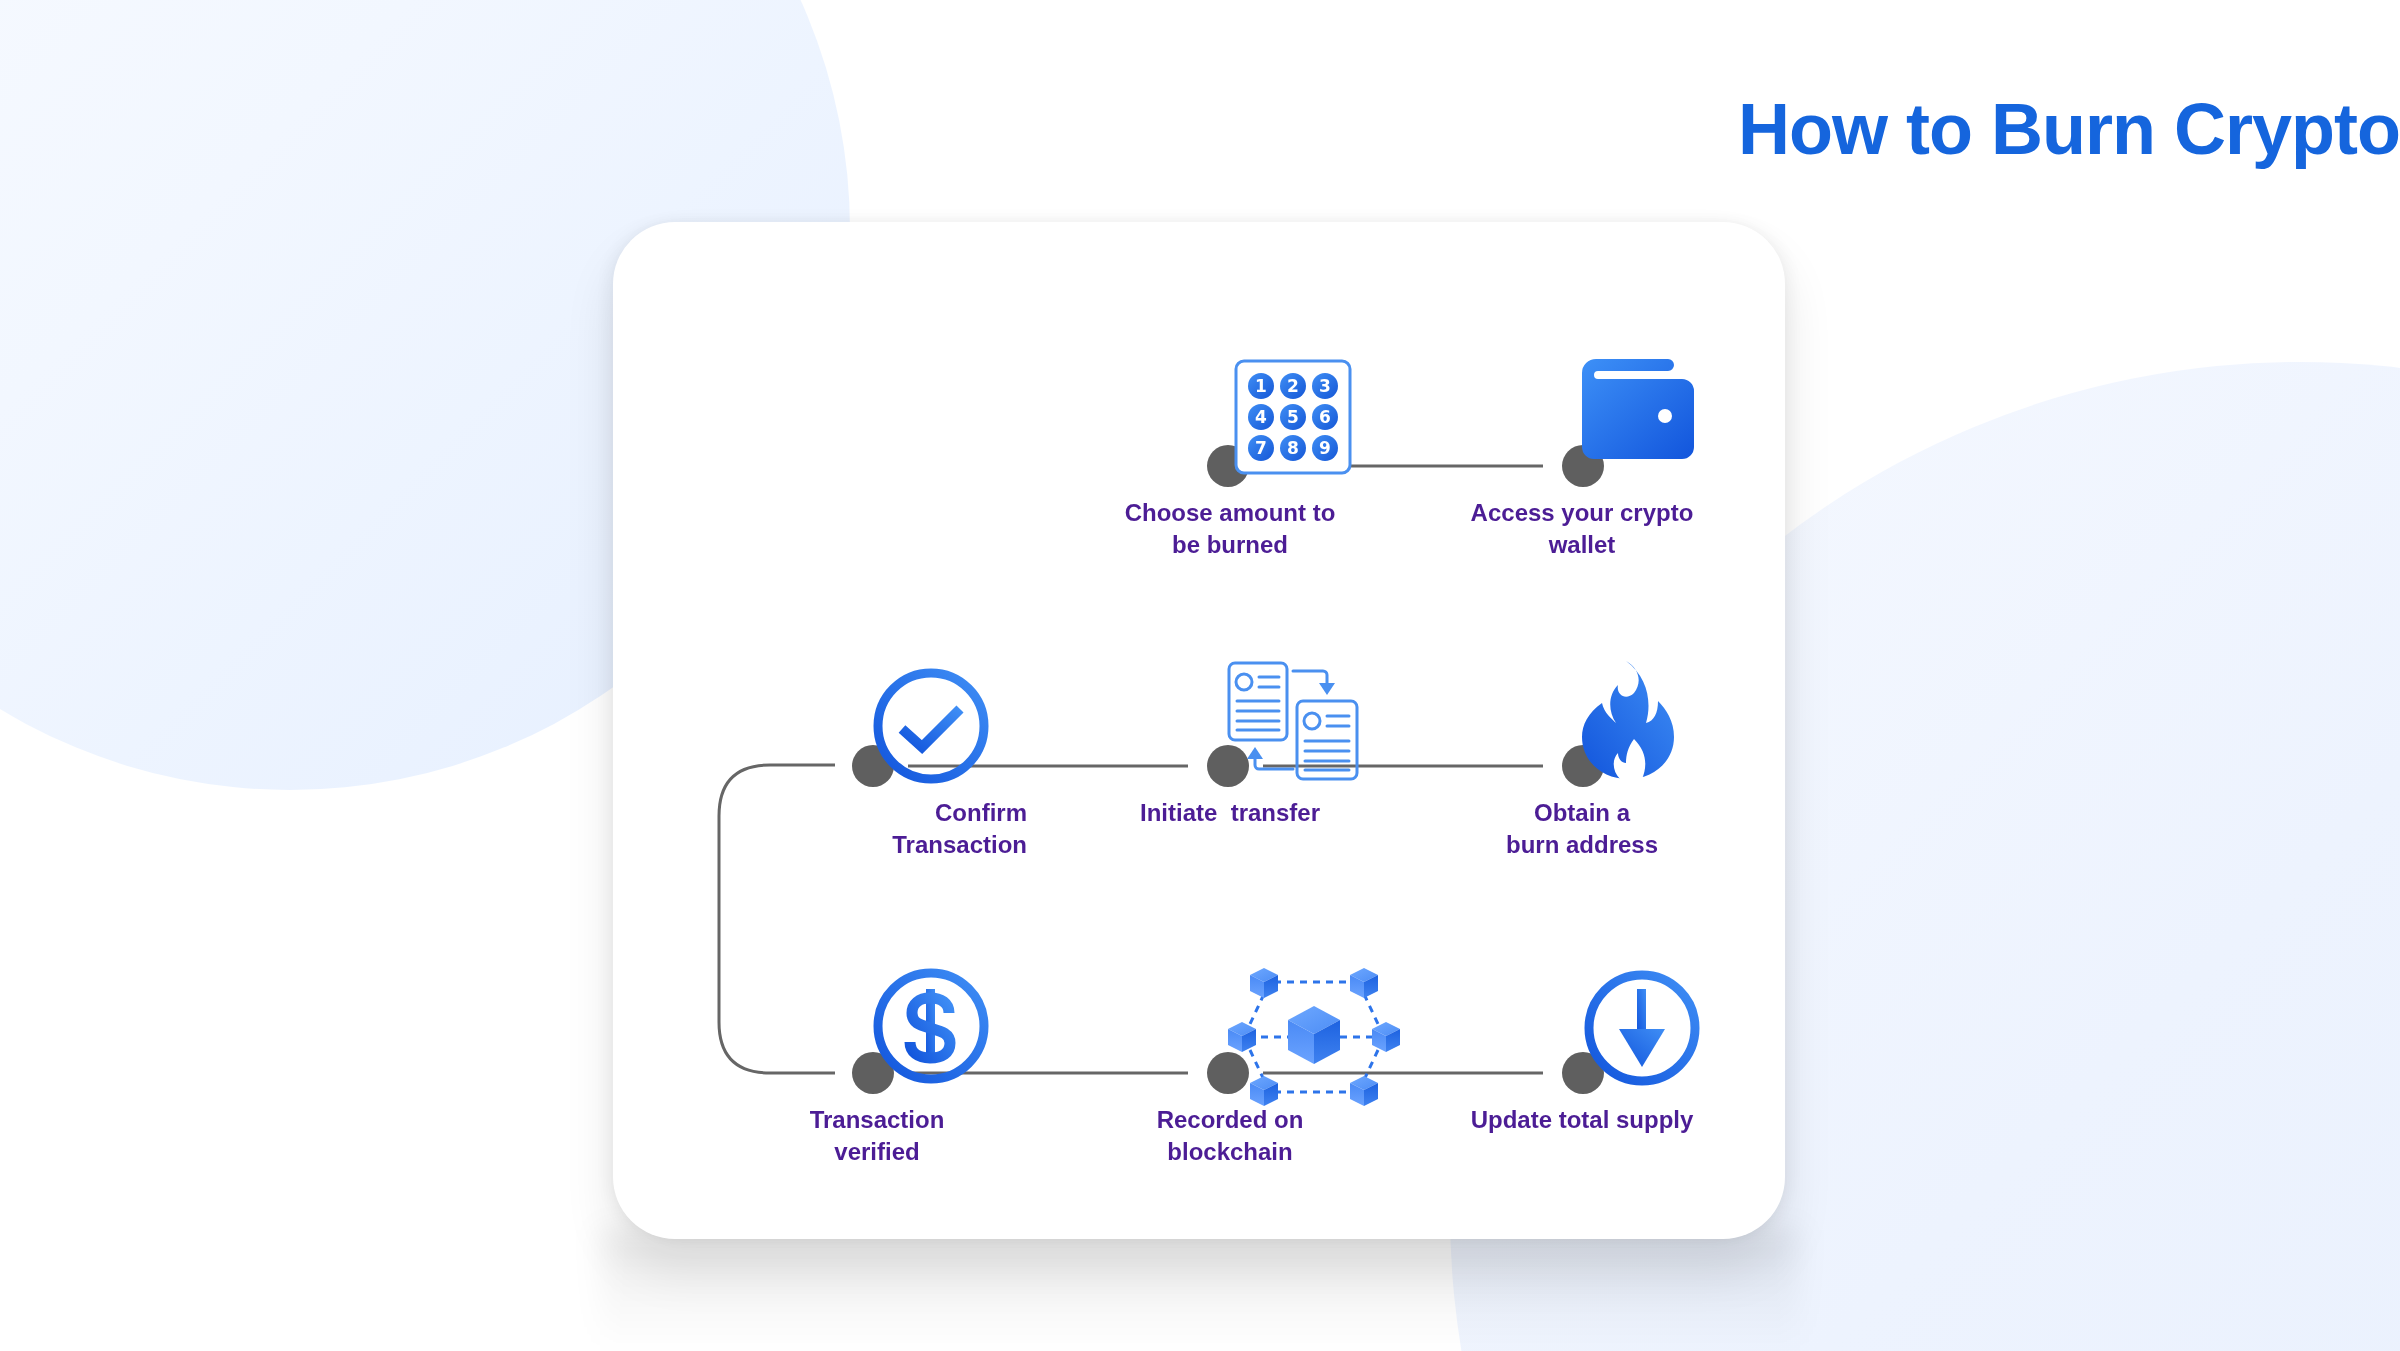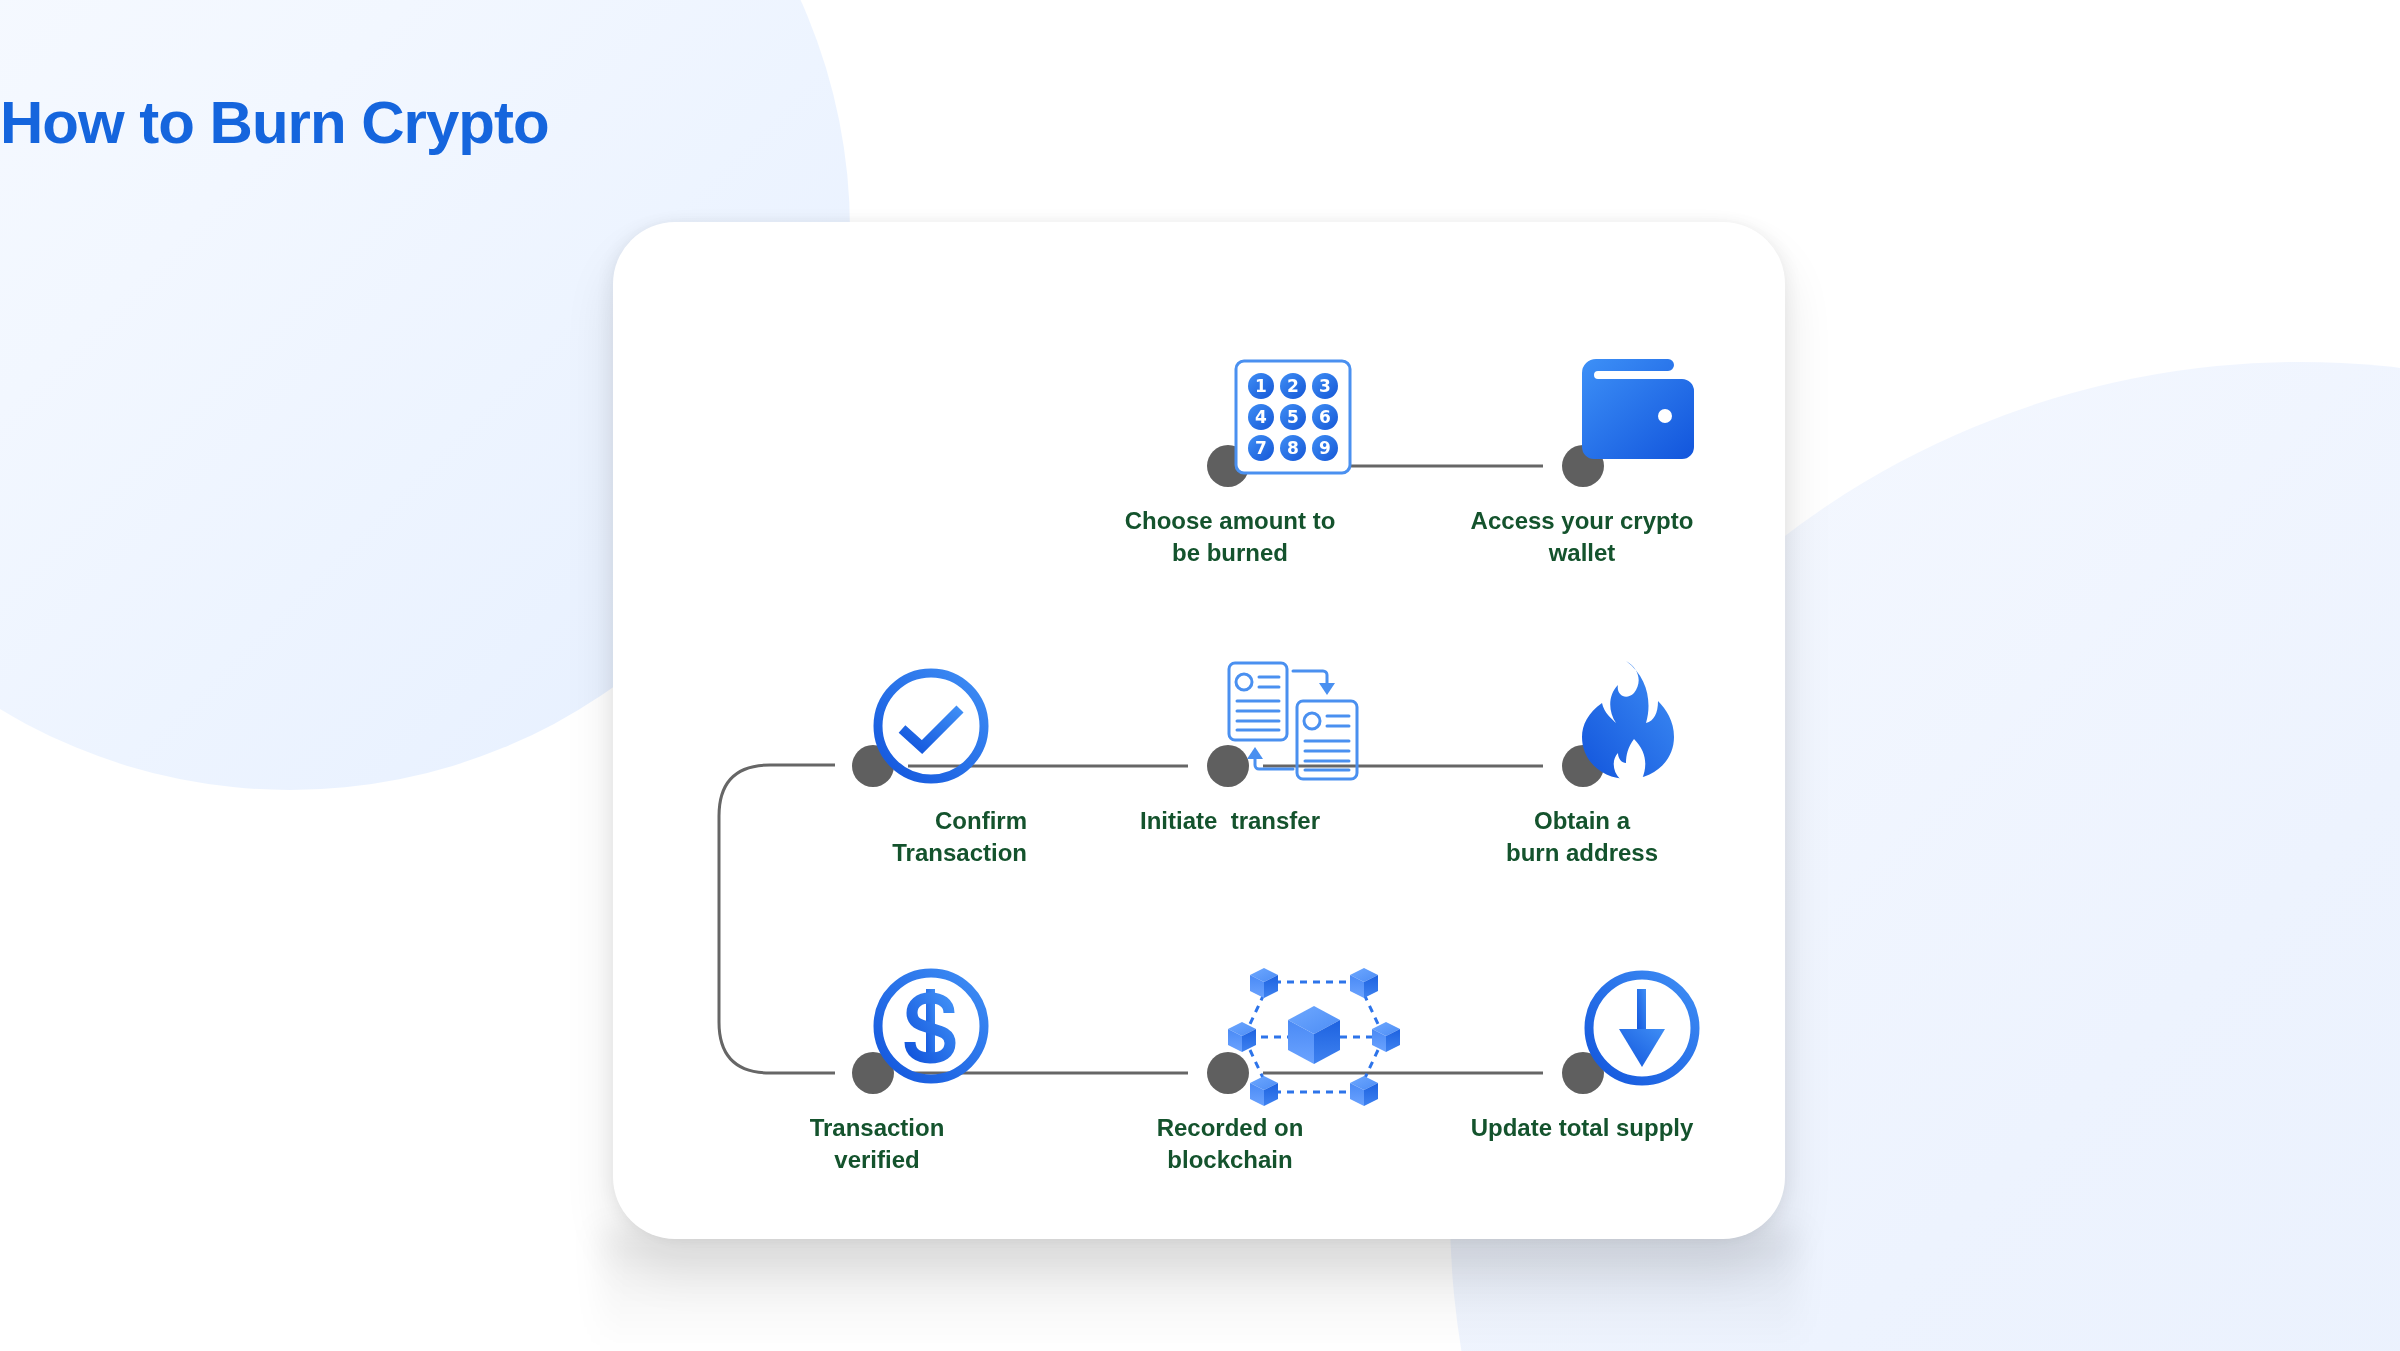--- a/index.html
+++ b/index.html
@@ -14,42 +14,42 @@
     position:absolute; left:1450px; top:362px; width:1700px; height:1700px; border-radius:50%;
     background:linear-gradient(135deg, #f6f9ff 0%, #edf3fe 40%, #e6eefc 100%);
   }
   .shadow-floor {
     position:absolute; left:600px; top:1230px; width:1200px; height:121px;
     background:linear-gradient(180deg, rgba(0,0,0,0.07), rgba(0,0,0,0));
     filter:blur(14px);
   }
 
   .title {
-    position:absolute; left:0; top:88px; width:2400px; text-align:left;
-    font-size:60px; font-weight:700; color:#1565dd; letter-spacing:-1px;
+    position:absolute; left:0; top:88px; width:2400px; text-align:right;
+    font-size:72px; font-weight:700; color:#1565dd; letter-spacing:-1px;
     padding-left:0;
   }
   .title span { display:inline-block; margin-left:0px; }
 
   .card {
     position:absolute; left:613px; top:222px; width:1172px; height:1017px;
     background:#ffffff; border-radius:62px;
     box-shadow: 0 30px 50px rgba(0,0,0,0.10), -6px 0 14px rgba(0,0,0,0.04), 6px 0 14px rgba(0,0,0,0.04);
   }
 
   .diagram { position:absolute; left:0; top:0; width:2400px; height:1351px; pointer-events:none; }
   .diagram svg { position:absolute; left:0; top:0; }
 
   .dot {
     position:absolute; width:42px; height:42px; border-radius:50%; background:#5f5f5f;
     transform:translate(-50%,-50%);
   }
   .label {
     position:absolute; width:300px; transform:translateX(-50%);
-    text-align:center; font-size:24px; font-weight:700; color:#14532d; line-height:32px;margin-top:8px;
+    text-align:center; font-size:24px; font-weight:700; color:#4c1d95; line-height:32px;
   }
   .label span { display:block; }
 
   .icon { position:absolute; transform:translate(-50%,-50%); }
 </style>
 </head>
 <body>
 
 <div class="blob-left"></div>
 <div class="blob-right"></div>

